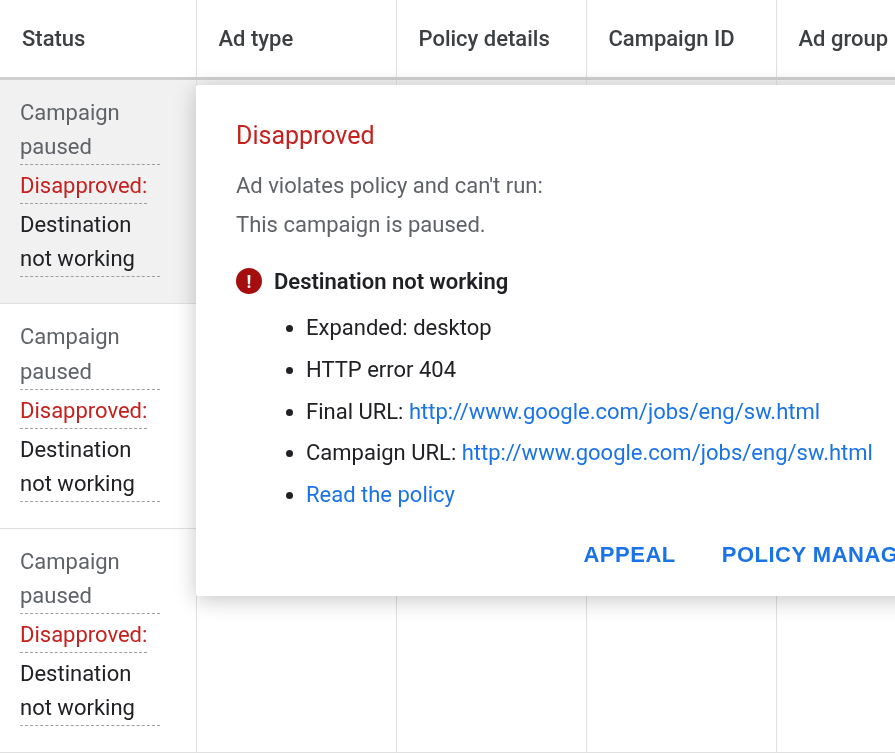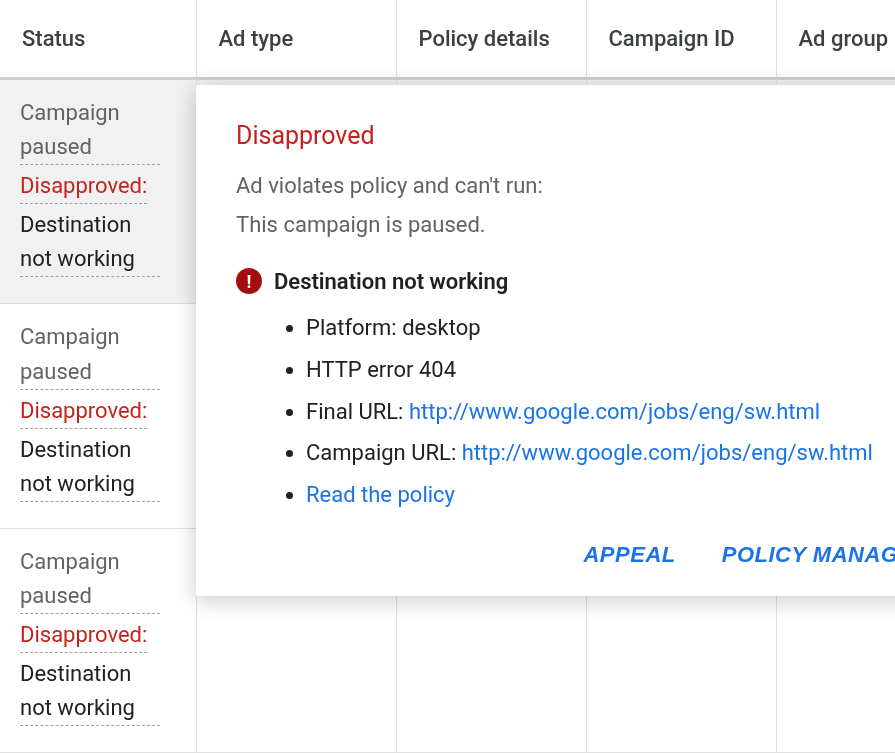--- a/index.html
+++ b/index.html
@@ -113,21 +113,20 @@
     margin-top:28px;
   }
   .actions button {
     background:none;
     border:none;
     color:#1a73e8;
     font-weight:600;
     font-size:22px;
     letter-spacing:0.5px;
     cursor:pointer;
-    font-style:italic;
   }
 </style>
 </head>
 <body>
 
 <table class="data">
   <colgroup>
     <col style="width:196px">
     <col style="width:200px">
     <col style="width:190px">
@@ -195,21 +194,21 @@
   <h2>Disapproved</h2>
   <p>Ad violates policy and can't run:</p>
   <p>This campaign is paused.</p>
 
   <div class="policy-block">
     <div class="policy-head">
       <span class="bang-icon">!</span>
       <strong>Destination not working</strong>
     </div>
     <ul class="reasons">
-      <li><span>Platform: </span><span>desktop</span></li>
+      <li><span>Expanded: </span><span>desktop</span></li>
       <li>HTTP error 404</li>
       <li><span>Final URL: </span><a class="link">http://www.google.com/jobs/eng/sw.html</a></li>
       <li><span>Campaign URL: </span><a class="link">http://www.google.com/jobs/eng/sw.html</a></li>
       <li><a class="link">Read the policy</a></li>
     </ul>
   </div>
 
   <div class="actions">
     <button>APPEAL</button>
     <button>POLICY MANAGER</button>

